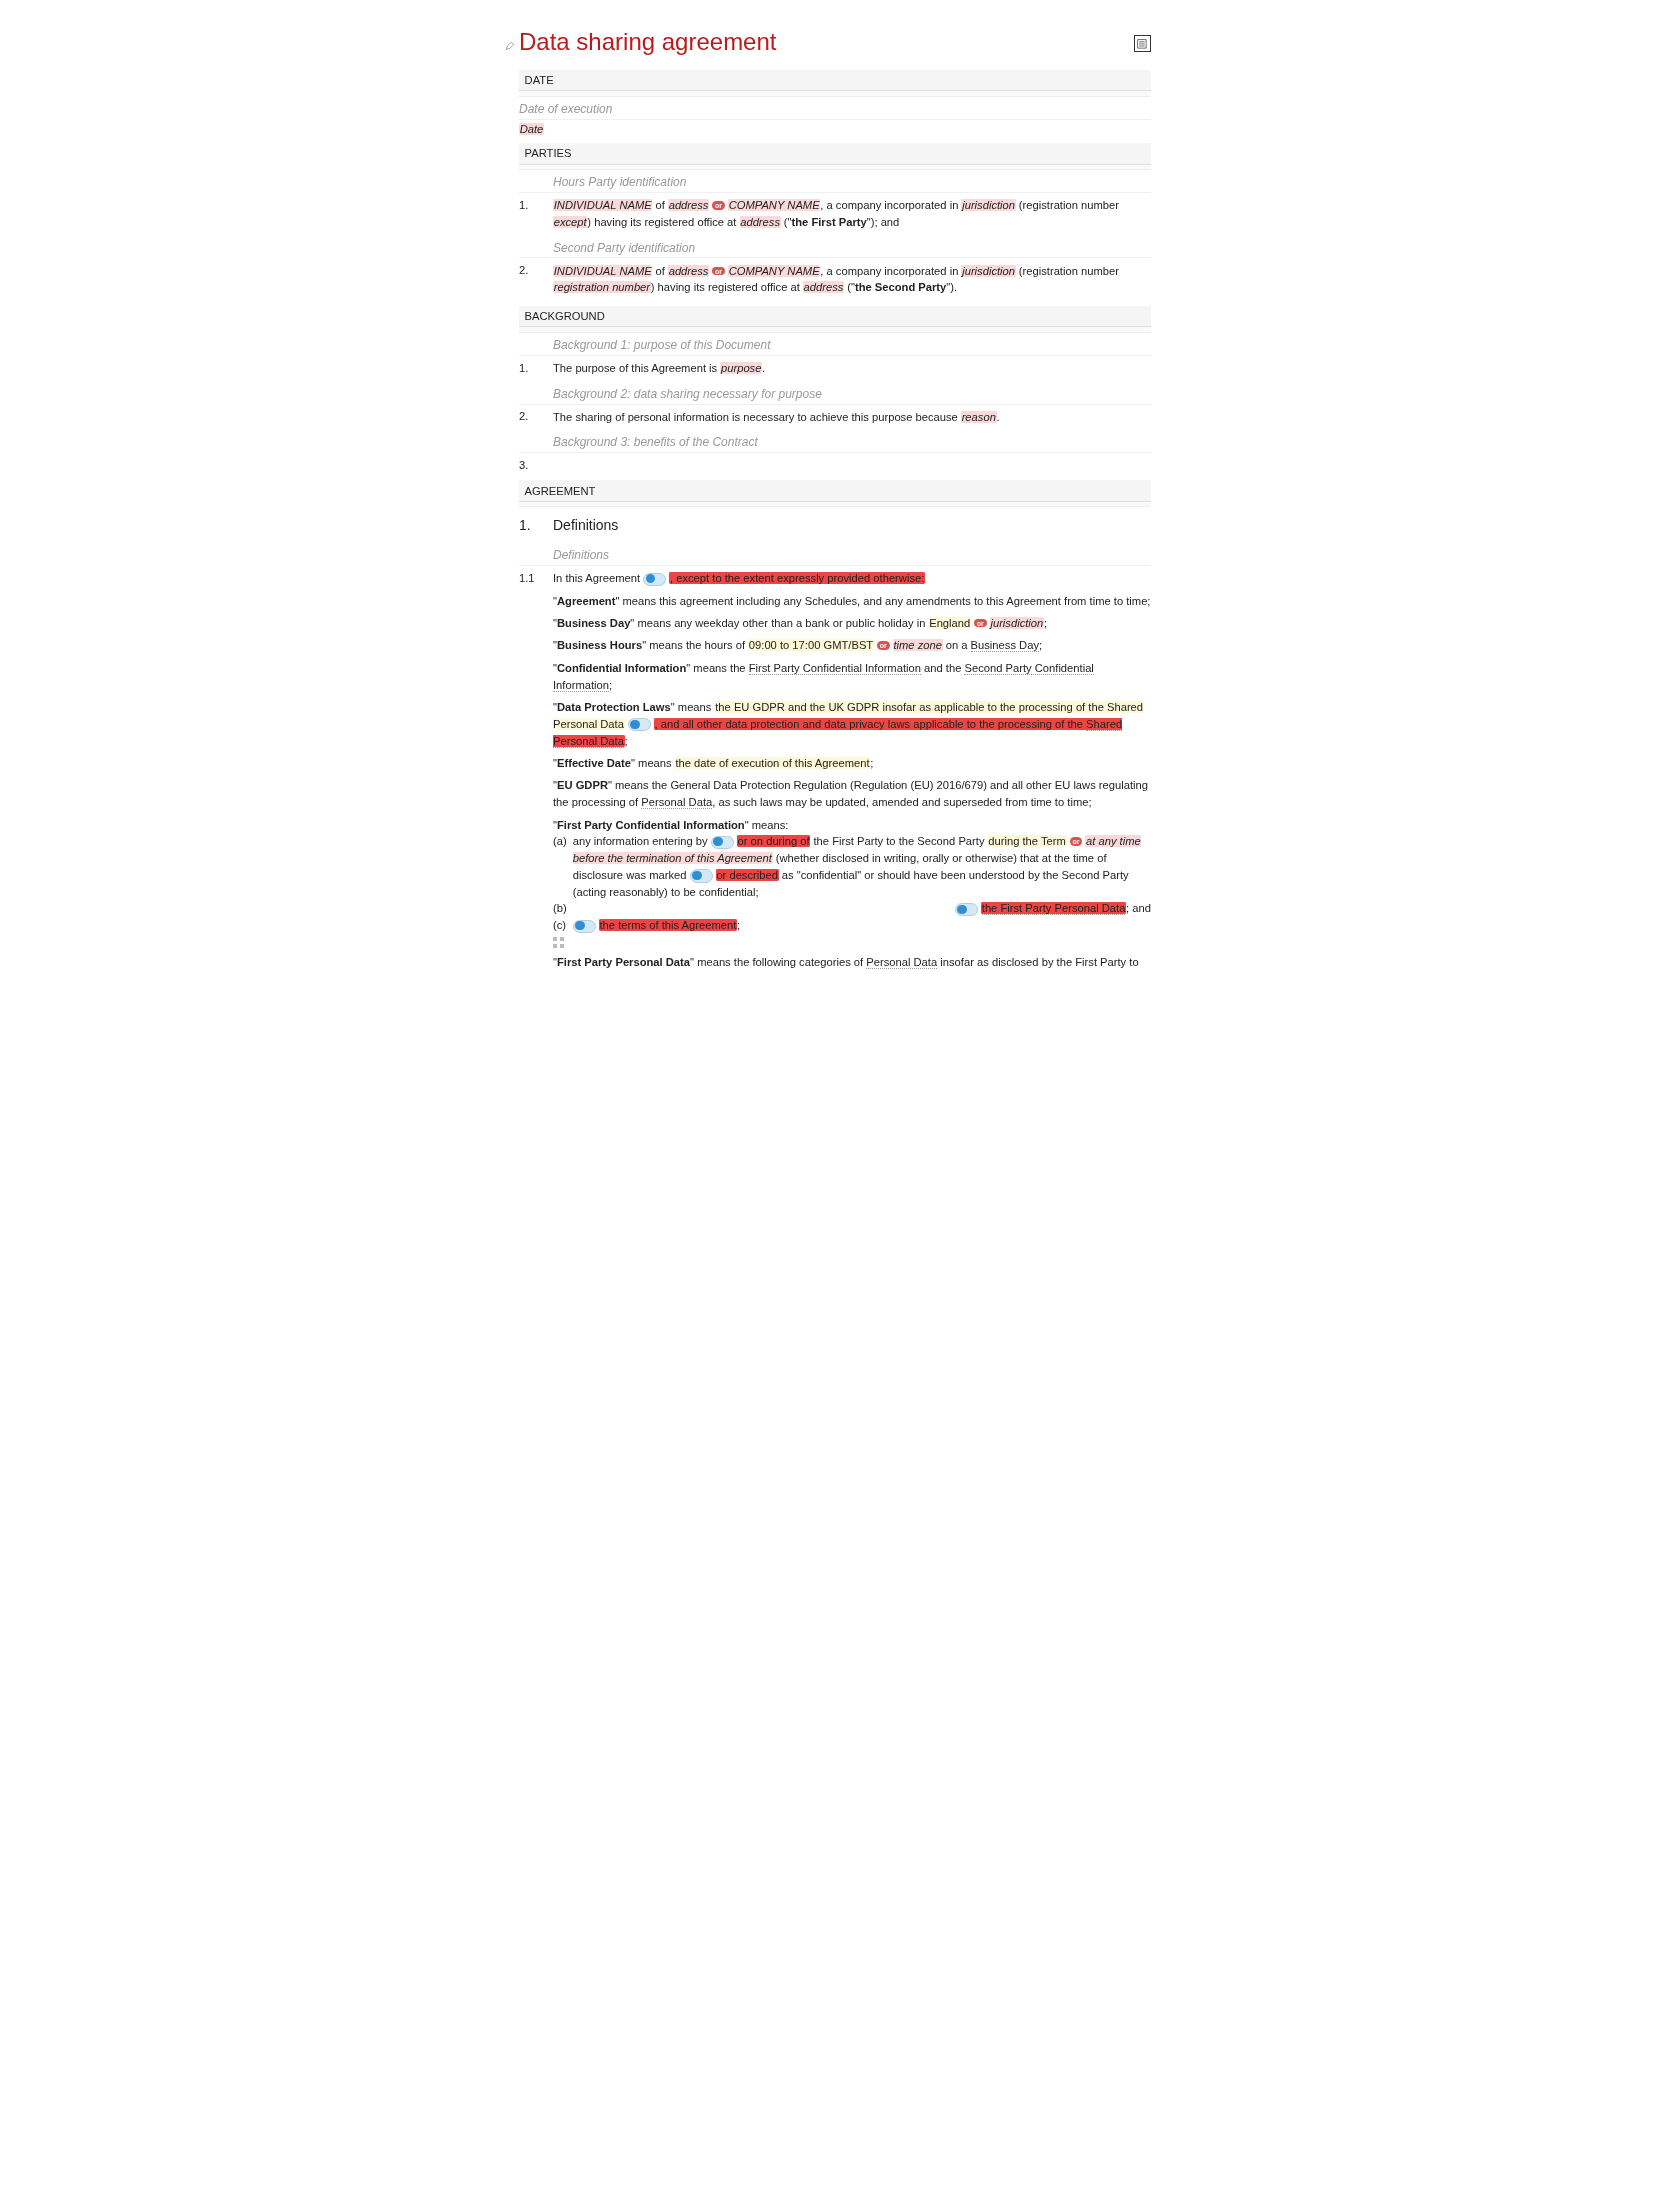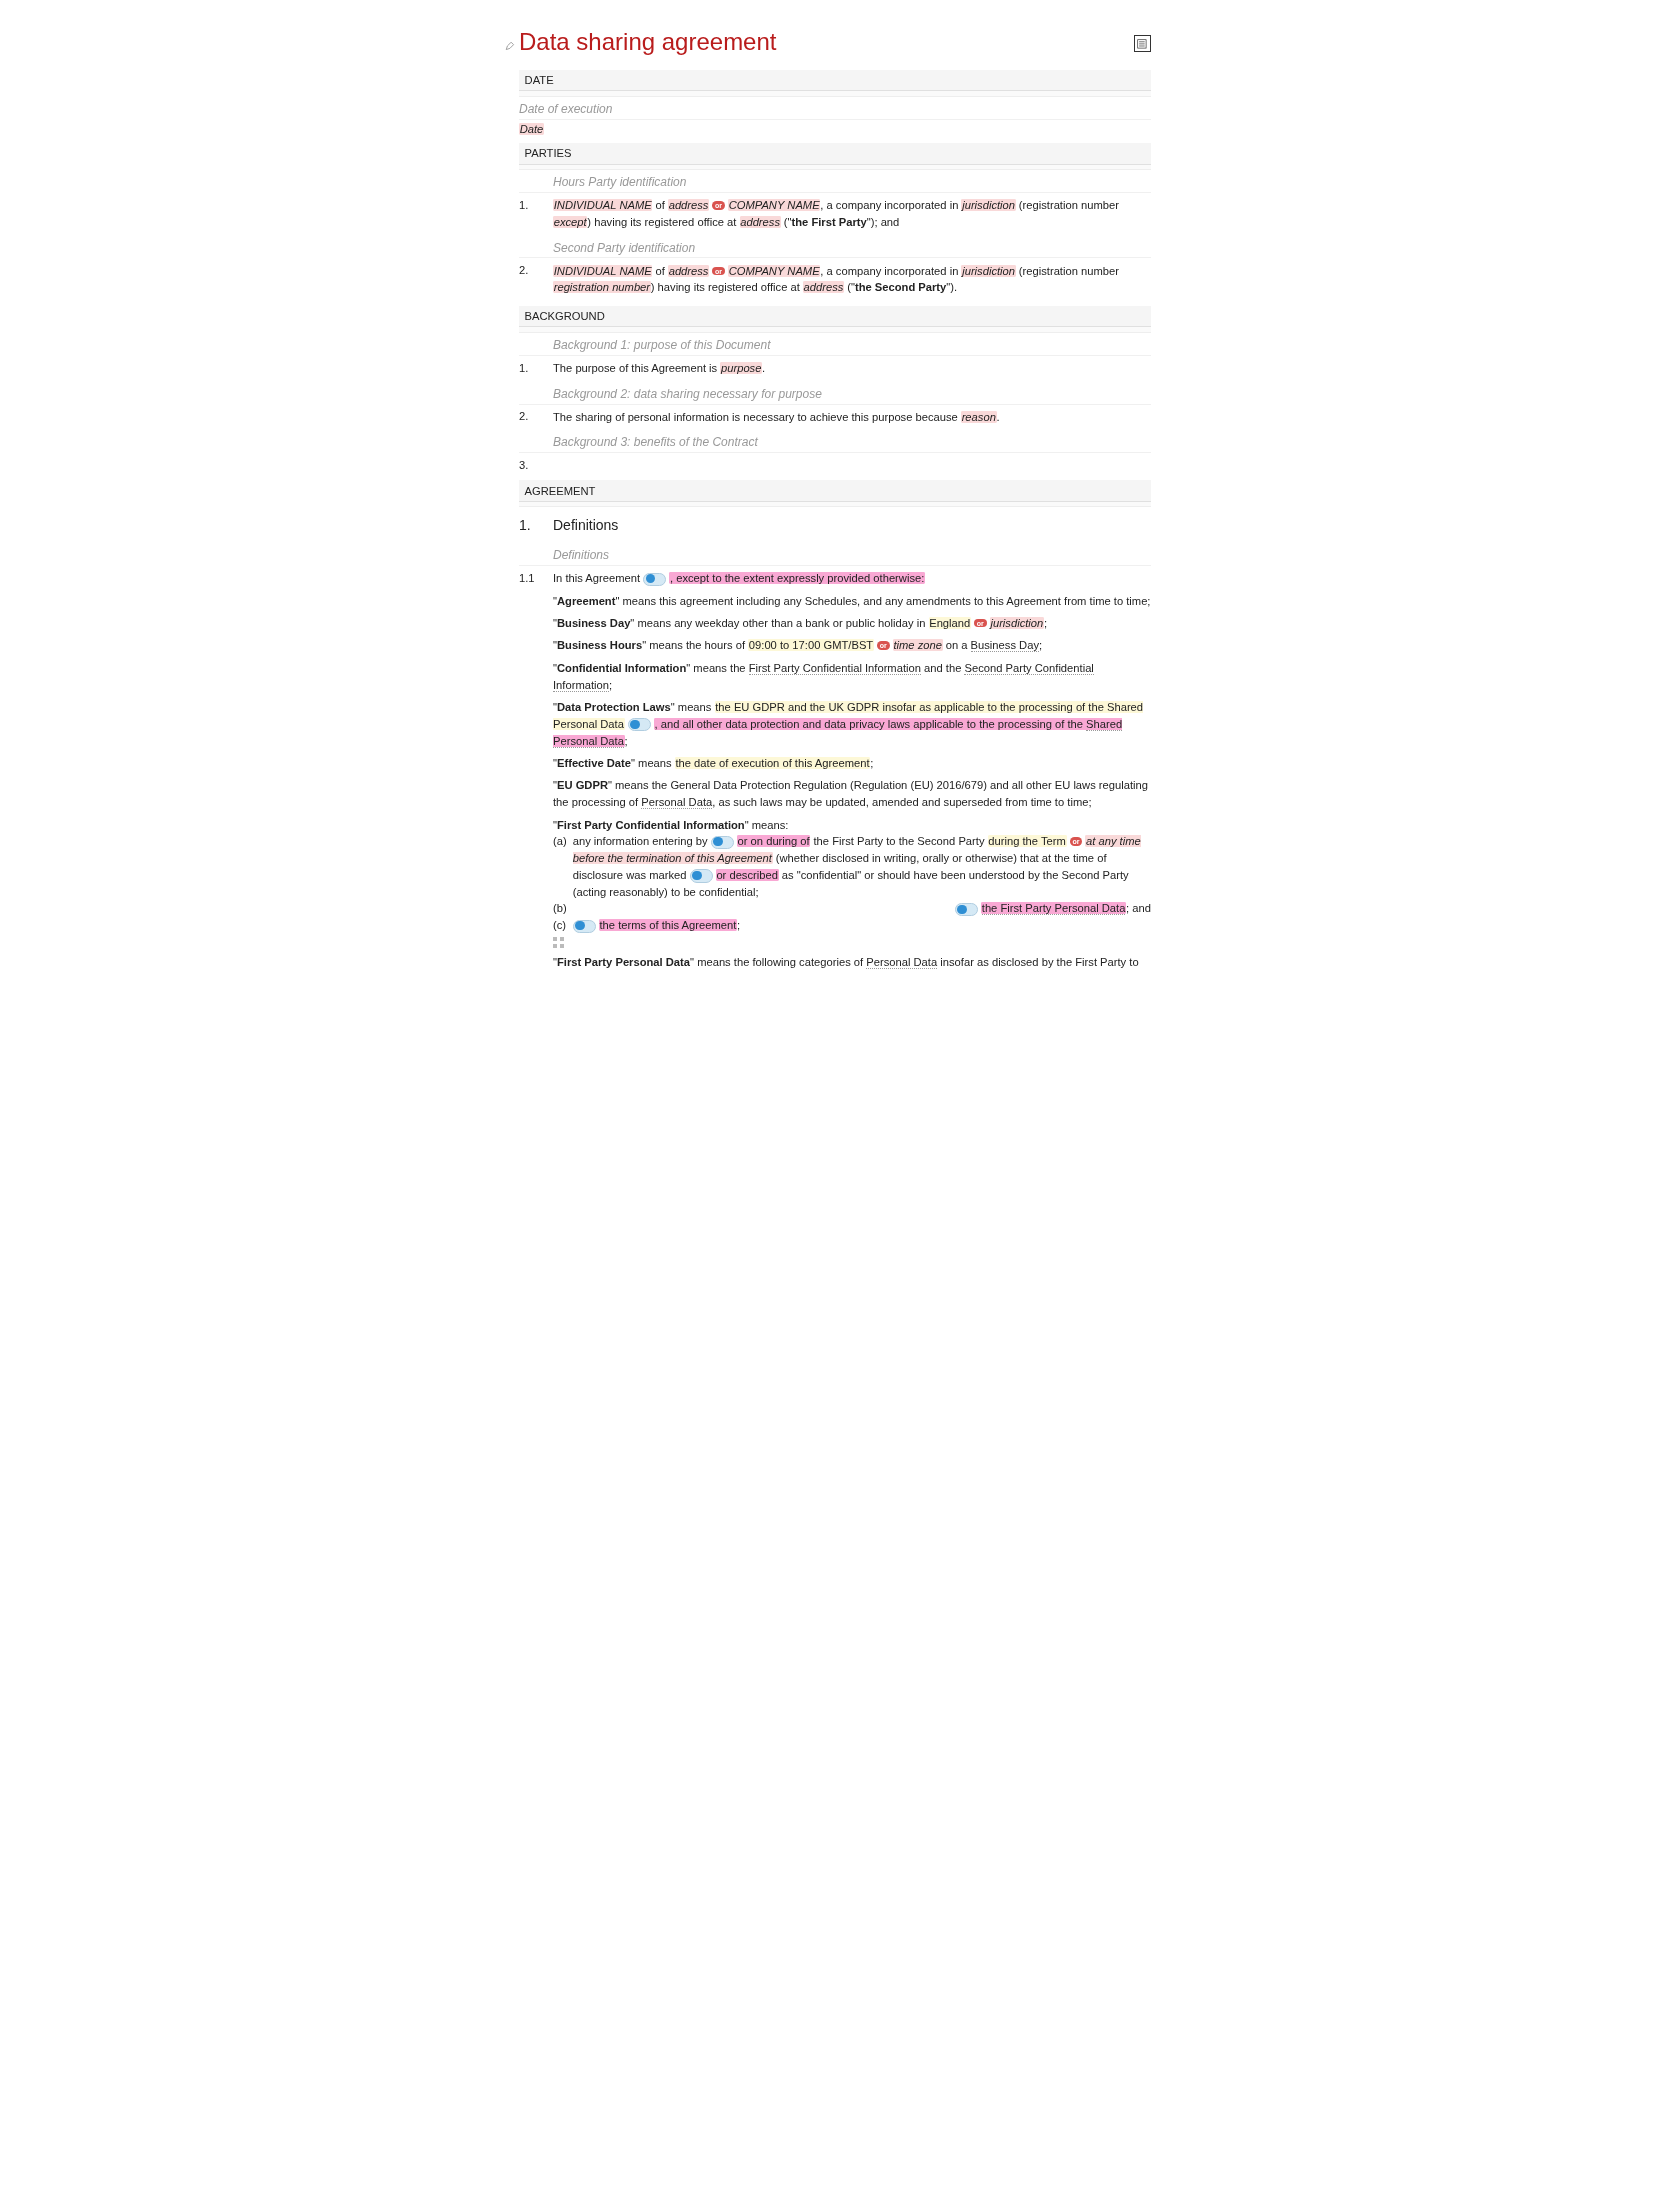--- a/index.html
+++ b/index.html
@@ -89,21 +89,21 @@
     border-radius: 5.6px;
     padding: 0.7px 2.8px;
     vertical-align: middle;
   }
   .hl-yellow {
     background: #fdf8d7;
     border-radius: 1.4px;
     padding: 0 0.7px;
   }
   .hl-blue {
-    background: #f9a8d4;
+    background: #ef4444;
     border-radius: 1.4px;
     padding: 0 0.7px;
   }
   .dotted {
     border-bottom: 0.7px dotted #999;
   }
   .toggle {
     display: inline-block;
     width: 21px;
     height: 11.2px;

